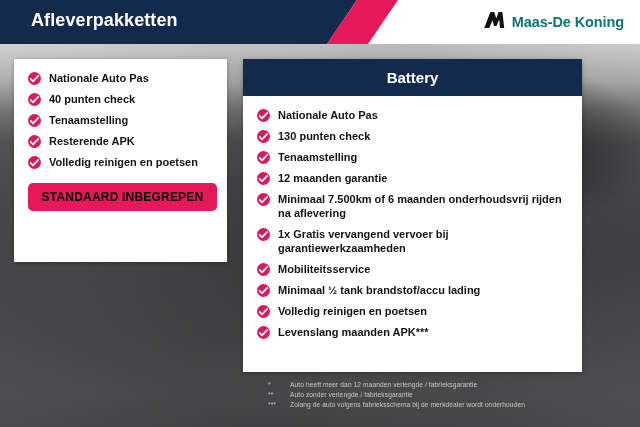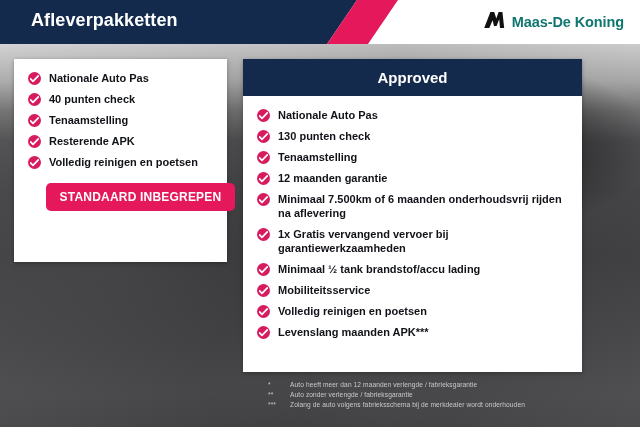--- a/index.html
+++ b/index.html
@@ -142,25 +142,25 @@
     font-weight: bold;
     color: #111318;
     line-height: 14px;
   }
   .card-std .feat-text { font-size: 11px; }
   .card-appr .feat-text { font-size: 11px; }
 
   
   .btn-included {
     display: block;
-    margin: 14px 10px 0 18px;
+    margin: 14px 10px 0 0;
     width: 189px;
     height: 28px;
     background: #e4185a;
-    color: #ffffff;
+    color: #000000;
     border: none;
     border-radius: 5px;
     font-family: "Liberation Sans", sans-serif;
     font-size: 12px;
     font-weight: bold;
     letter-spacing: 0.2px;
     cursor: pointer;
   }
 
   
@@ -266,21 +266,21 @@
               </svg>
           </span>
           <span class="feat-text">Volledig reinigen en poetsen</span>
         </li>
       </ul>
       <button class="btn-included">STANDAARD INBEGREPEN</button>
     </div>
   </div>
 
   <div class="card card-appr">
-    <div class="card-head">Approved</div>
+    <div class="card-head">Battery</div>
     <div class="card-body">
       <ul class="feature-list">
         <li>
           <span class="check">
             <svg width="9" height="8" viewBox="0 0 9 8" aria-hidden="true">
                 <path d="M0.6 3.9 L3.0 6.4 L8.3 0.9" stroke="#ffffff" stroke-width="1.7" fill="none" stroke-linecap="round" stroke-linejoin="round"></path>
               </svg>
           </span>
           <span class="feat-text">Nationale Auto Pas</span>
         </li>
@@ -323,29 +323,29 @@
               </svg>
           </span>
           <span class="feat-text">1x Gratis vervangend vervoer bij garantiewerkzaamheden</span>
         </li>
         <li>
           <span class="check">
             <svg width="9" height="8" viewBox="0 0 9 8" aria-hidden="true">
                 <path d="M0.6 3.9 L3.0 6.4 L8.3 0.9" stroke="#ffffff" stroke-width="1.7" fill="none" stroke-linecap="round" stroke-linejoin="round"></path>
               </svg>
           </span>
+          <span class="feat-text">Mobiliteitsservice</span>
+        </li>
+        <li>
+          <span class="check">
+            <svg width="9" height="8" viewBox="0 0 9 8" aria-hidden="true">
+                <path d="M0.6 3.9 L3.0 6.4 L8.3 0.9" stroke="#ffffff" stroke-width="1.7" fill="none" stroke-linecap="round" stroke-linejoin="round"></path>
+              </svg>
+          </span>
           <span class="feat-text">Minimaal ½ tank brandstof/accu lading</span>
-        </li>
-        <li>
-          <span class="check">
-            <svg width="9" height="8" viewBox="0 0 9 8" aria-hidden="true">
-                <path d="M0.6 3.9 L3.0 6.4 L8.3 0.9" stroke="#ffffff" stroke-width="1.7" fill="none" stroke-linecap="round" stroke-linejoin="round"></path>
-              </svg>
-          </span>
-          <span class="feat-text">Mobiliteitsservice</span>
         </li>
         <li>
           <span class="check">
             <svg width="9" height="8" viewBox="0 0 9 8" aria-hidden="true">
                 <path d="M0.6 3.9 L3.0 6.4 L8.3 0.9" stroke="#ffffff" stroke-width="1.7" fill="none" stroke-linecap="round" stroke-linejoin="round"></path>
               </svg>
           </span>
           <span class="feat-text">Volledig reinigen en poetsen</span>
         </li>
         <li>

